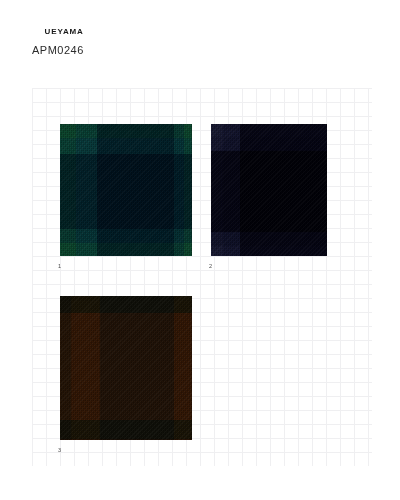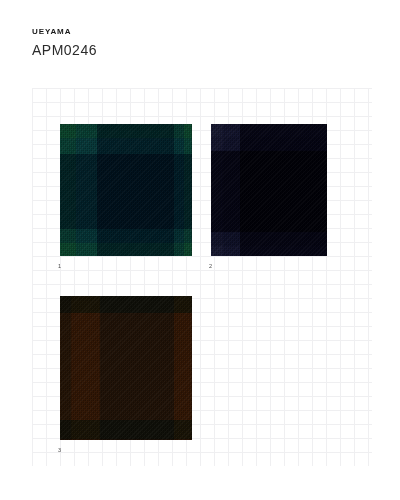--- a/index.html
+++ b/index.html
@@ -6,27 +6,27 @@
   body{
     width:400px;height:500px;
     background:#ffffff;
     font-family:"Liberation Sans", sans-serif;
     position:relative;
     overflow:hidden;
   }
   #sheet{position:absolute;inset:0;}
 
   
-  .header{position:absolute;left:32px;top:26px;}
+  .header{position:absolute;left:32px;top:26px;text-align:right;}
   .brand{
     font-size:8px;font-weight:bold;letter-spacing:.9px;
     color:#1a1a1a;line-height:12px;
   }
   .code{
-    font-size:14px;font-weight:normal;letter-spacing:.5px;
+    font-size:11px;font-weight:normal;letter-spacing:.5px;
     color:#2b2b2b;line-height:12px;margin-top:6px;
   }
 
   
   .grid{
     position:absolute;left:32px;top:88px;
     width:340px;height:378px;
     background-image:
       linear-gradient(to right,#efeff1 1px,transparent 1px),
       linear-gradient(to bottom,#efeff1 1px,transparent 1px);

